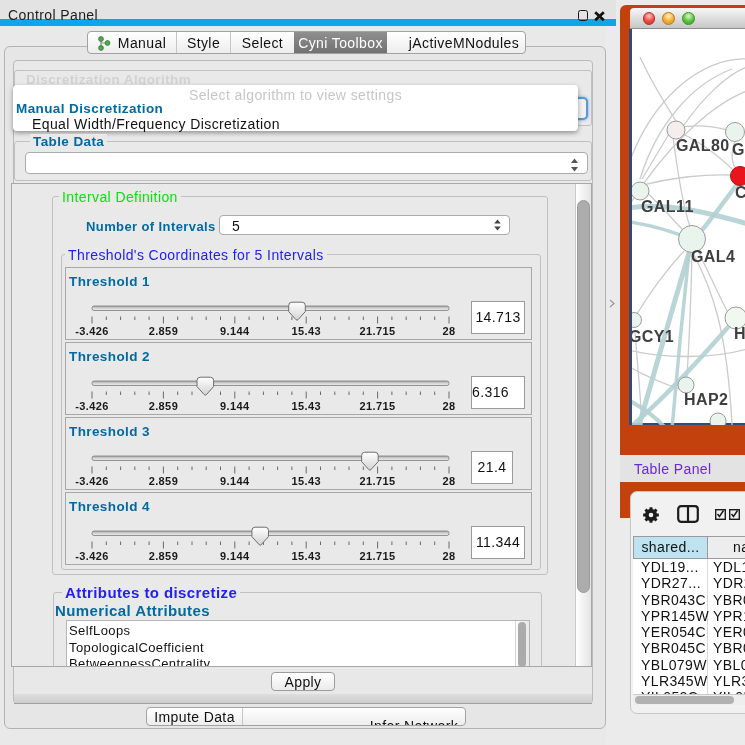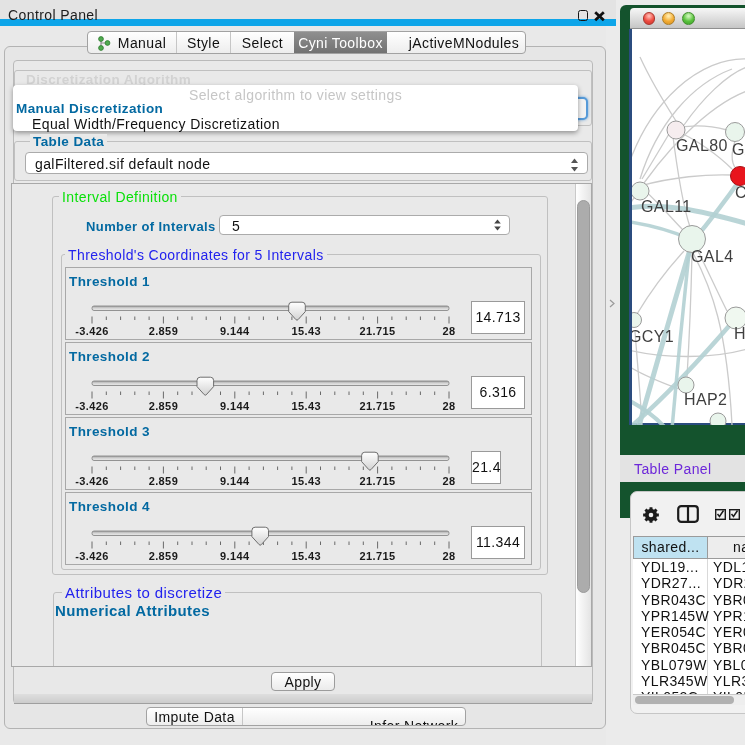--- a/index.html
+++ b/index.html
@@ -46,21 +46,20 @@
 <div class="abs" style="left:556px;top:97px;width:32px;height:23px;border-radius:5px;background:#f2f2f2;border:2.5px solid #569ad8;box-shadow:0 0 3px rgba(86,154,216,.9);"></div>
 
 <div class="abs" style="left:13px;top:85px;width:565px;height:46px;background:#fff;border-radius:4px;box-shadow:0 2px 5px rgba(0,0,0,.38);"></div>
 <div class="abs" style="left:13px;top:87px;width:565px;text-align:center;font-size:14px;color:#c6c6c6;">Select algorithm to view settings</div>
 <div class="abs b13" style="left:16px;top:101px;">Manual Discretization</div>
 <div class="abs t13" style="left:16px;top:116px;margin-left:16px;">Equal Width/Frequency Discretization</div>
 
 <div class="abs" style="left:14px;top:141px;width:578px;height:40px;border:1px solid #c0c0c0;border-radius:3px;"></div>
 <div class="abs b13" style="left:30px;top:134px;background:#e9e9e9;padding:0 3px;">Table Data</div>
 <div class="abs" style="left:25px;top:152px;width:563px;height:22px;background:#fff;border:1px solid #ababab;border-radius:4px;">
-  <div class="abs t13" style="left:9px;top:3px;">galFiltered.sif default node</div>
   <svg class="abs" style="right:8px;top:5px;" width="9" height="14" viewBox="0 0 9 14">
     <path d="M4.5 0.5 L8 5 L1 5 Z" fill="#555"></path>
     <path d="M4.5 13.5 L8 9 L1 9 Z" fill="#555"></path>
   </svg>
 </div>
 
 <div class="abs" style="left:11px;top:183px;width:581px;height:484px;border:1px solid #a8a8a8;background:#e9e9e9;overflow:hidden;">
 
   <div class="abs" style="left:40px;top:12px;width:496px;height:379px;border:1px solid #c0c0c0;border-radius:3px;"></div>
   <div class="abs" style="left:47px;top:5px;font-size:14px;color:#0ae00a;background:#e9e9e9;padding:0 3px;">Interval Definition</div>
@@ -122,21 +121,21 @@
         <path d="M26.0 48.5V55.5M97.4 48.5V55.5M168.8 48.5V55.5M240.2 48.5V55.5M311.6 48.5V55.5M383.0 48.5V55.5" stroke="#6a6a6a" stroke-width="1"></path>
         <text x="26.0" y="66.5" font-size="11" font-weight="bold" text-anchor="middle" fill="#1a1a1a" font-family="Liberation Sans, sans-serif">-3.426</text>
         <text x="97.4" y="66.5" font-size="11" font-weight="bold" text-anchor="middle" fill="#1a1a1a" font-family="Liberation Sans, sans-serif">2.859</text>
         <text x="168.8" y="66.5" font-size="11" font-weight="bold" text-anchor="middle" fill="#1a1a1a" font-family="Liberation Sans, sans-serif">9.144</text>
         <text x="240.2" y="66.5" font-size="11" font-weight="bold" text-anchor="middle" fill="#1a1a1a" font-family="Liberation Sans, sans-serif">15.43</text>
         <text x="311.6" y="66.5" font-size="11" font-weight="bold" text-anchor="middle" fill="#1a1a1a" font-family="Liberation Sans, sans-serif">21.715</text>
         <text x="383.0" y="66.5" font-size="11" font-weight="bold" text-anchor="middle" fill="#1a1a1a" font-family="Liberation Sans, sans-serif">28</text>
         <path transform="translate(139.3 0)" d="M-8.3 37.4Q-8.3 34.2 -5.1 34.2L5.1 34.2Q8.3 34.2 8.3 37.4L8.3 43.6L1.1 51.6Q0 52.8 -1.1 51.6L-8.3 43.6Z" fill="url(#thg)" stroke="#6e6e6e" stroke-width="1"></path>
       </svg>
       <div class="abs" style="left:405px;top:33px;width:54px;height:33px;background:#fff;border:1px solid #9a9a9a;">
-        <div class="t13" style="text-align:center;line-height:31px;">6.316</div>
+        <div class="t13" style="text-align:left;line-height:31px;">6.316</div>
       </div>
     </div>
 <div class="abs" style="left:53px;top:233px;width:467px;height:73px;border:1px solid #a8a8a8;background:#e9e9e9;">
       <div class="abs b13" style="left:3px;top:6px;">Threshold 3</div>
       <svg class="abs" style="left:0;top:0;" width="465" height="71" viewBox="0 0 465 71">
         <defs>
           <linearGradient id="gr232" x1="0" y1="0" x2="0" y2="1">
             <stop offset="0" stop-color="#9b9b9b"></stop>
             <stop offset="0.45" stop-color="#d2d2d2"></stop>
             <stop offset="1" stop-color="#ececec"></stop>
@@ -150,21 +149,21 @@
         <path d="M40.3 48.5V52M54.6 48.5V52M68.8 48.5V52M83.1 48.5V52M111.7 48.5V52M126.0 48.5V52M140.2 48.5V52M154.5 48.5V52M183.1 48.5V52M197.4 48.5V52M211.6 48.5V52M225.9 48.5V52M254.5 48.5V52M268.8 48.5V52M283.0 48.5V52M297.3 48.5V52M325.9 48.5V52M340.2 48.5V52M354.4 48.5V52M368.7 48.5V52" stroke="#6a6a6a" stroke-width="1"></path>
         <path d="M26.0 48.5V55.5M97.4 48.5V55.5M168.8 48.5V55.5M240.2 48.5V55.5M311.6 48.5V55.5M383.0 48.5V55.5" stroke="#6a6a6a" stroke-width="1"></path>
         <text x="26.0" y="66.5" font-size="11" font-weight="bold" text-anchor="middle" fill="#1a1a1a" font-family="Liberation Sans, sans-serif">-3.426</text>
         <text x="97.4" y="66.5" font-size="11" font-weight="bold" text-anchor="middle" fill="#1a1a1a" font-family="Liberation Sans, sans-serif">2.859</text>
         <text x="168.8" y="66.5" font-size="11" font-weight="bold" text-anchor="middle" fill="#1a1a1a" font-family="Liberation Sans, sans-serif">9.144</text>
         <text x="240.2" y="66.5" font-size="11" font-weight="bold" text-anchor="middle" fill="#1a1a1a" font-family="Liberation Sans, sans-serif">15.43</text>
         <text x="311.6" y="66.5" font-size="11" font-weight="bold" text-anchor="middle" fill="#1a1a1a" font-family="Liberation Sans, sans-serif">21.715</text>
         <text x="383.0" y="66.5" font-size="11" font-weight="bold" text-anchor="middle" fill="#1a1a1a" font-family="Liberation Sans, sans-serif">28</text>
         <path transform="translate(303.9 0)" d="M-8.3 37.4Q-8.3 34.2 -5.1 34.2L5.1 34.2Q8.3 34.2 8.3 37.4L8.3 43.6L1.1 51.6Q0 52.8 -1.1 51.6L-8.3 43.6Z" fill="url(#thg)" stroke="#6e6e6e" stroke-width="1"></path>
       </svg>
-      <div class="abs" style="left:405px;top:33px;width:30px;height:33px;background:#fff;border:1px solid #9a9a9a;">
+      <div class="abs" style="left:405px;top:33px;width:42px;height:33px;background:#fff;border:1px solid #9a9a9a;">
         <div class="t13" style="text-align:center;line-height:31px;">21.4</div>
       </div>
     </div>
 <div class="abs" style="left:53px;top:308px;width:467px;height:73px;border:1px solid #a8a8a8;background:#e9e9e9;">
       <div class="abs b13" style="left:3px;top:6px;">Threshold 4</div>
       <svg class="abs" style="left:0;top:0;" width="465" height="71" viewBox="0 0 465 71">
         <defs>
           <linearGradient id="gr307" x1="0" y1="0" x2="0" y2="1">
             <stop offset="0" stop-color="#9b9b9b"></stop>
             <stop offset="0.45" stop-color="#d2d2d2"></stop>
@@ -185,35 +184,42 @@
         <text x="311.6" y="66.5" font-size="11" font-weight="bold" text-anchor="middle" fill="#1a1a1a" font-family="Liberation Sans, sans-serif">21.715</text>
         <text x="383.0" y="66.5" font-size="11" font-weight="bold" text-anchor="middle" fill="#1a1a1a" font-family="Liberation Sans, sans-serif">28</text>
         <path transform="translate(194.2 0)" d="M-8.3 37.4Q-8.3 34.2 -5.1 34.2L5.1 34.2Q8.3 34.2 8.3 37.4L8.3 43.6L1.1 51.6Q0 52.8 -1.1 51.6L-8.3 43.6Z" fill="url(#thg)" stroke="#6e6e6e" stroke-width="1"></path>
       </svg>
       <div class="abs" style="left:405px;top:33px;width:54px;height:33px;background:#fff;border:1px solid #9a9a9a;">
         <div class="t13" style="text-align:center;line-height:31px;">11.344</div>
       </div>
     </div>
 
   <div class="abs" style="left:41px;top:408px;width:489px;height:80px;border:1px solid #c0c0c0;border-radius:3px;"></div>
-  <div class="abs" style="left:50px;top:400px;font-size:15px;color:#2222ee;background:#e9e9e9;padding:0 3px;">Attributes to discretize</div>
+  <div class="abs" style="left:50px;top:400px;font-size:15px;color:#2222ee;background:#e9e9e9;padding:0 3px;font-weight:bold;">Attributes to discretize</div>
   <div class="abs b13" style="left:43px;top:418px;font-size:15px;">Numerical Attributes</div>
+  <div class="abs" style="left:54px;top:436px;width:464px;height:48px;background:#fff;border:1px solid #b5b5b5;">
+    <div class="abs t13" style="left:2px;top:2px;font-size:13px;">SelfLoops</div>
+    <div class="abs t13" style="left:2px;top:19px;font-size:13px;">TopologicalCoefficient</div>
+    <div class="abs t13" style="left:2px;top:35px;font-size:13px;">BetweennessCentrality</div>
+    <div class="abs" style="right:0;top:0;width:14px;height:46px;background:linear-gradient(90deg,#fcfcfc,#e8e8e8);border-left:1px solid #d5d5d5;"></div>
+    <div class="abs" style="right:3px;top:1px;width:8px;height:45px;background:#ababab;border-radius:4px;"></div>
+  </div>
 
   <div class="abs" style="left:563px;top:0;width:17px;height:482px;background:linear-gradient(90deg,#ffffff,#e2e2e2);border-left:1px solid #c9c9c9;"></div>
   <div class="abs" style="left:565px;top:16px;width:13px;height:393px;background:#acacac;border:1px solid #9b9b9b;border-radius:7px;"></div>
 </div>
 
 <div class="abs t13" style="left:271px;top:672px;width:64px;height:19px;line-height:18px;text-align:center;background:linear-gradient(#ffffff,#ebebeb);border:1px solid #9c9c9c;border-radius:4px;">Apply</div>
 
 <div class="abs" style="left:146px;top:707px;width:320px;height:19px;border:1px solid #a2a2a2;border-radius:4px;background:linear-gradient(#ffffff,#ededed);overflow:hidden;">
   <div class="abs t13" style="left:0;top:0;width:96px;height:19px;line-height:18px;text-align:center;border-right:1px solid #c6c6c6;">Impute Data</div>
   <div class="abs t13" style="left:214px;top:9px;width:106px;height:19px;line-height:18px;text-align:center;">Infer Network</div>
 </div>
 
-<div class="abs" style="left:620px;top:5px;width:125px;height:513px;background:#14532d;border-top-left-radius:6px;overflow:hidden;">
+<div class="abs" style="left:620px;top:5px;width:125px;height:513px;background:#c2410c;border-top-left-radius:6px;overflow:hidden;font-weight:bold;">
   <div class="abs" style="left:10px;top:3px;width:115px;height:21px;background:linear-gradient(#f7f7f7,#c6c6c6);border-bottom:1px solid #8f8f8f;border-top-left-radius:4px;"></div>
   <div class="abs" style="left:22.5px;top:7px;width:12.8px;height:12.8px;border-radius:50%;background:radial-gradient(circle at 50% 28%, #ffb3ab 8%, #ee4b40 55%, #c9372e);border:1px solid #a8362f;"></div>
   <div class="abs" style="left:42.2px;top:7px;width:12.8px;height:12.8px;border-radius:50%;background:radial-gradient(circle at 50% 28%, #ffe9a8 8%, #f3ab32 55%, #d28f25);border:1px solid #ad7d24;"></div>
   <div class="abs" style="left:62px;top:7px;width:12.8px;height:12.8px;border-radius:50%;background:radial-gradient(circle at 50% 28%, #c8f3b2 8%, #59c23d 55%, #3f9e2c);border:1px solid #3f8d2b;"></div>
   <div class="abs" style="left:9px;top:24px;width:116px;height:396px;background:#fff;border-left:3px solid #2b4c7f;box-shadow:inset 0 -2px 0 #2b4c7f;overflow:hidden;">
     <svg width="113" height="396" viewBox="0 0 113 396">
       <g fill="none" stroke="#cbcbcb" stroke-width="1.3">
         <path d="M-8 150 C15 70, 70 28, 115 30"></path>
         <path d="M8 150 C25 95, 60 55, 100 40"></path>
         <path d="M40 100 C45 140, 52 180, 58 198"></path>

